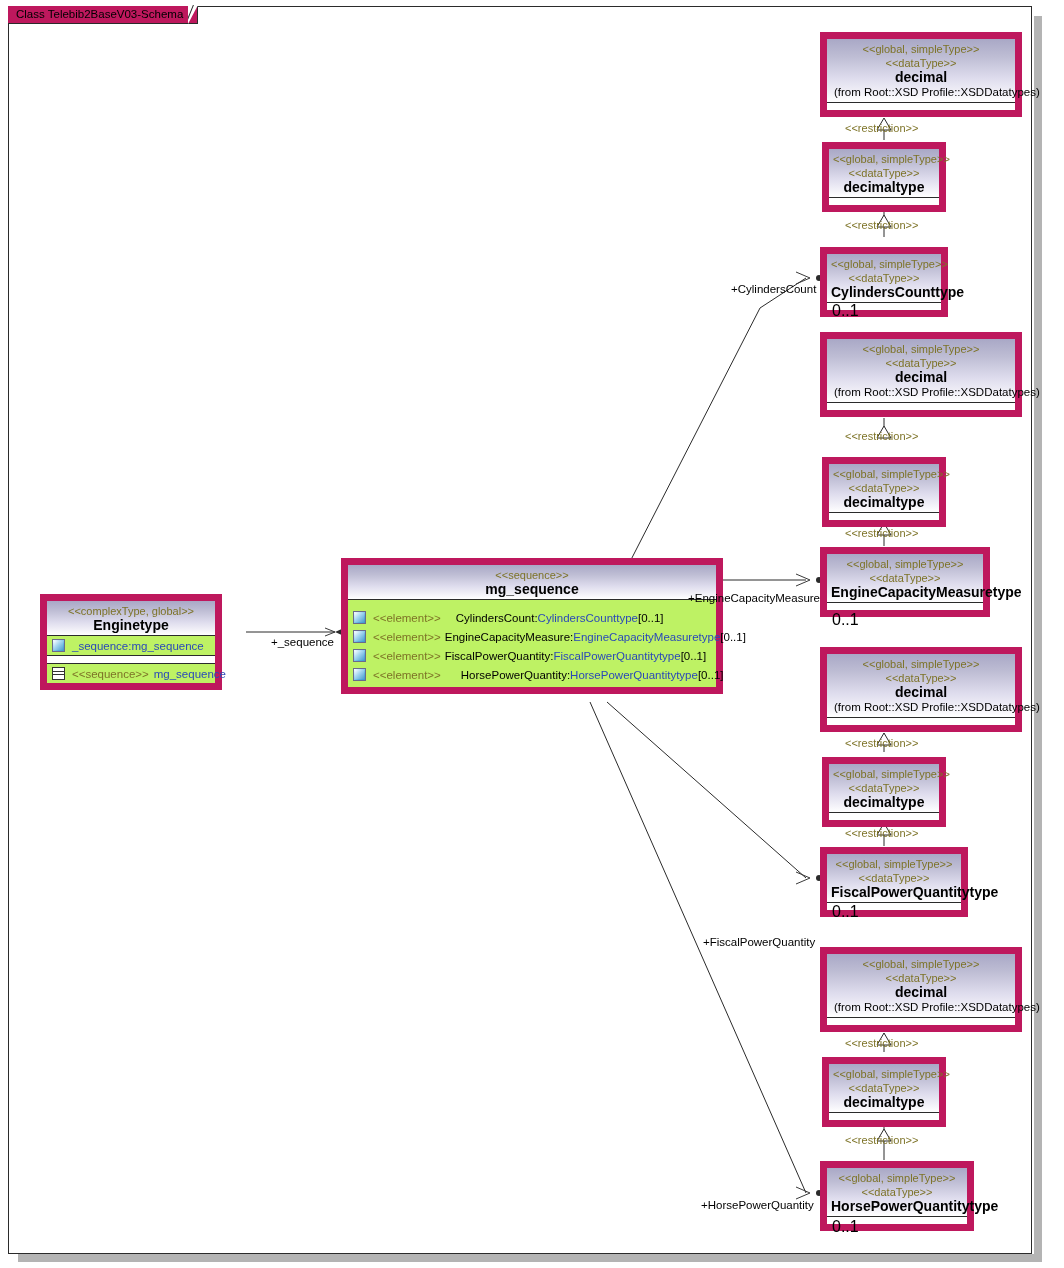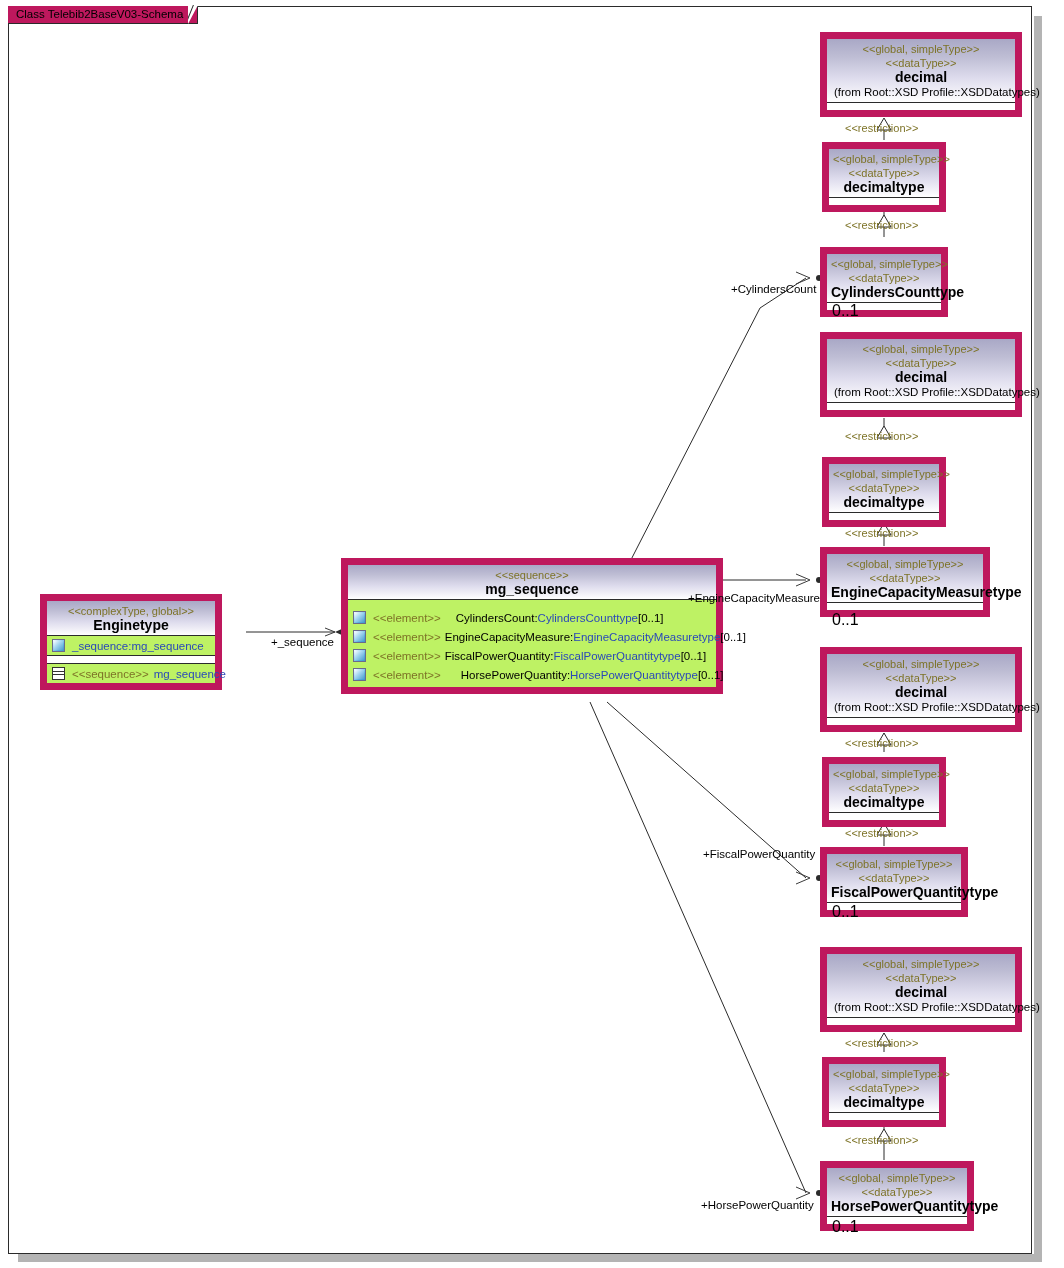--- a/index.html
+++ b/index.html
@@ -336,21 +336,21 @@
 
 <div class="uml" style="left:820px;top:847px;width:148px;">
   <div class="hdr">
     <div class="stereo">&lt;&lt;global, simpleType&gt;&gt;</div>
     <div class="stereo">&lt;&lt;dataType&gt;&gt;</div>
     <div class="cname">FiscalPowerQuantitytype</div>
   </div>
   <div class="sep emptyc"></div>
 </div>
 
-<div class="roleLbl" style="left:703px;top:848px;">+FiscalPowerQuantity</div>
+<div class="roleLbl" style="left:703px;top:936px;">+FiscalPowerQuantity</div>
 <div class="multLbl" style="left:793px;top:903px;">0..1</div>
 
 <div class="uml" style="left:820px;top:947px;width:202px;">
   <div class="hdr">
     <div class="stereo">&lt;&lt;global, simpleType&gt;&gt;</div>
     <div class="stereo">&lt;&lt;dataType&gt;&gt;</div>
     <div class="cname">decimal</div>
     <div class="fromtxt">(from Root::XSD Profile::XSDDatatypes)</div>
   </div>
   <div class="sep emptyc"></div>

